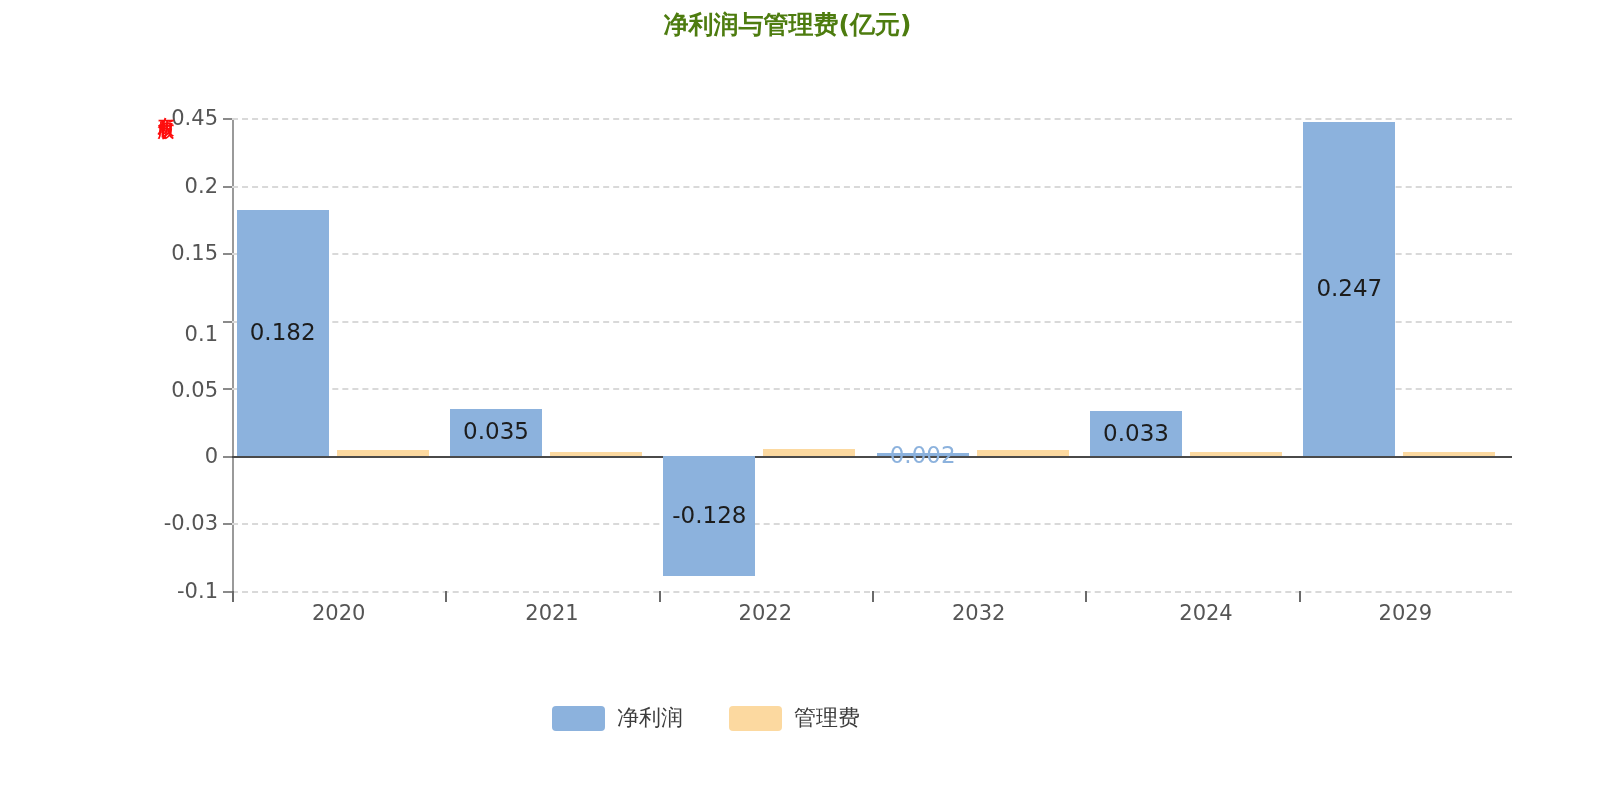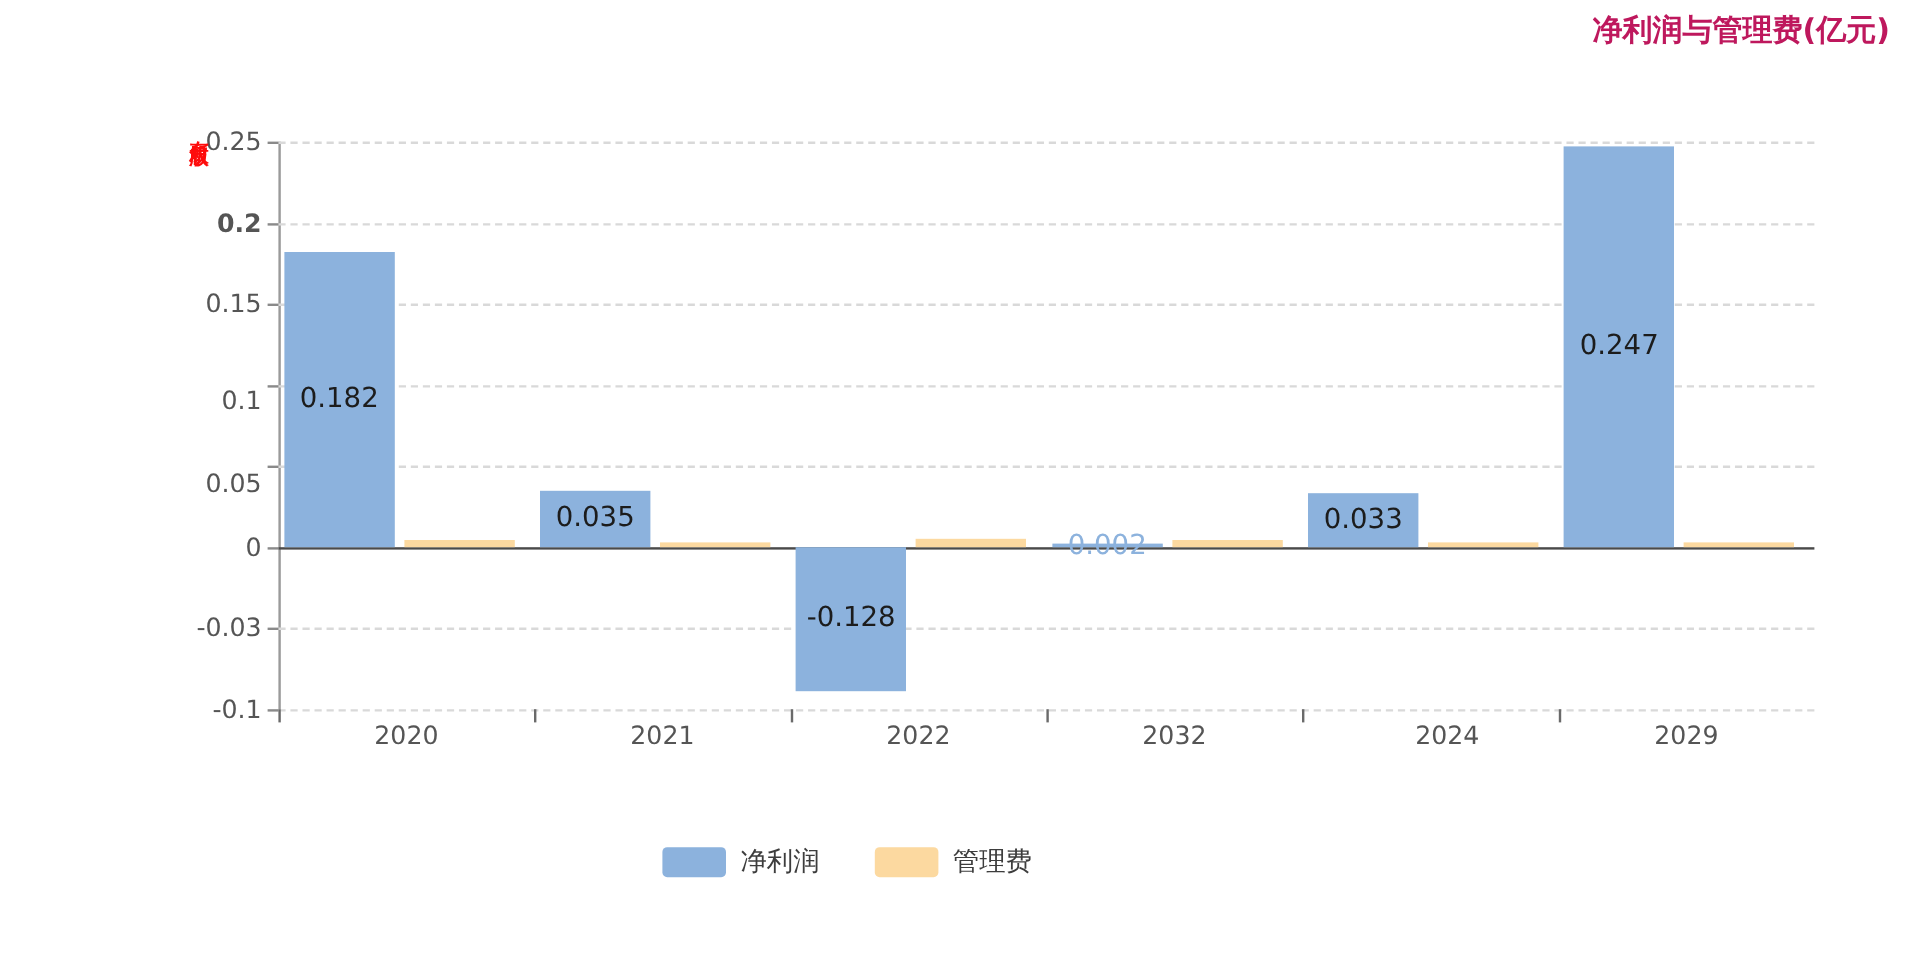--- a/index.html
+++ b/index.html
@@ -6,22 +6,22 @@
   body{
     width:1600px;height:800px;
     font-family:"DejaVu Sans","Liberation Sans",sans-serif;
     overflow:hidden;position:relative;
   }
   .chart-root{position:absolute;left:0;top:0;width:1600px;height:800px;}
 
   
   .chart-title{
     position:absolute;left:0;top:8px;width:1575px;
-    text-align:right;
-    font-size:25px;font-weight:bold;color:#be185d;
+    text-align:center;
+    font-size:25px;font-weight:bold;color:#4d7c0f;
     letter-spacing:0px;
   }
 
   
   .plot{
     position:absolute;
     left:232px;top:118px;
     width:1280px;height:473px;
   }
   .gridline{
@@ -114,29 +114,29 @@
       <div class="gridline" style="top: 185.571px; left: 232px; position: absolute;"></div>
       <div class="gridline" style="top: 253.143px; left: 232px; position: absolute;"></div>
       <div class="gridline" style="top: 320.714px; left: 232px; position: absolute;"></div>
       <div class="gridline" style="top: 388.286px; left: 232px; position: absolute;"></div>
       <div class="gridline zero" style="top: 455.857px; left: 232px; position: absolute;"></div>
       <div class="gridline" style="top: 523.429px; left: 232px; position: absolute;"></div>
       <div class="gridline" style="top: 591px; left: 232px; position: absolute;"></div>
     </div>
   <div id="ytick-layer">
       <div class="tick-mark" style="top: 118px;"></div>
-      <div class="ytick-label" style="top: 118px;">0.25</div>
+      <div class="ytick-label" style="top: 118px;">0.45</div>
       <div class="tick-mark" style="top: 185.571px;"></div>
-      <div class="ytick-label" style="top: 185.571px; font-weight: bold;">0.2</div>
+      <div class="ytick-label" style="top: 185.571px;">0.2</div>
       <div class="tick-mark" style="top: 253.143px;"></div>
       <div class="ytick-label" style="top: 253.143px;">0.15</div>
       <div class="tick-mark" style="top: 320.714px;"></div>
       <div class="ytick-label" style="top: 334px;">0.1</div>
       <div class="tick-mark" style="top: 388.286px;"></div>
-      <div class="ytick-label" style="top: 403px; text-align: right;">0.05</div>
+      <div class="ytick-label" style="top: 390px; text-align: right;">0.05</div>
       <div class="tick-mark" style="top: 455.857px;"></div>
       <div class="ytick-label" style="top: 455.857px;">0</div>
       <div class="tick-mark" style="top: 523.429px;"></div>
       <div class="ytick-label" style="top: 523.429px;">-0.03</div>
       <div class="tick-mark" style="top: 591px;"></div>
       <div class="ytick-label" style="top: 591px;">-0.1</div>
     </div>
   <div id="xtick-layer">
       <div class="xtick-mark" style="left: 232px;"></div>
       <div class="xtick-label" style="left: 338.667px;">2020</div>

